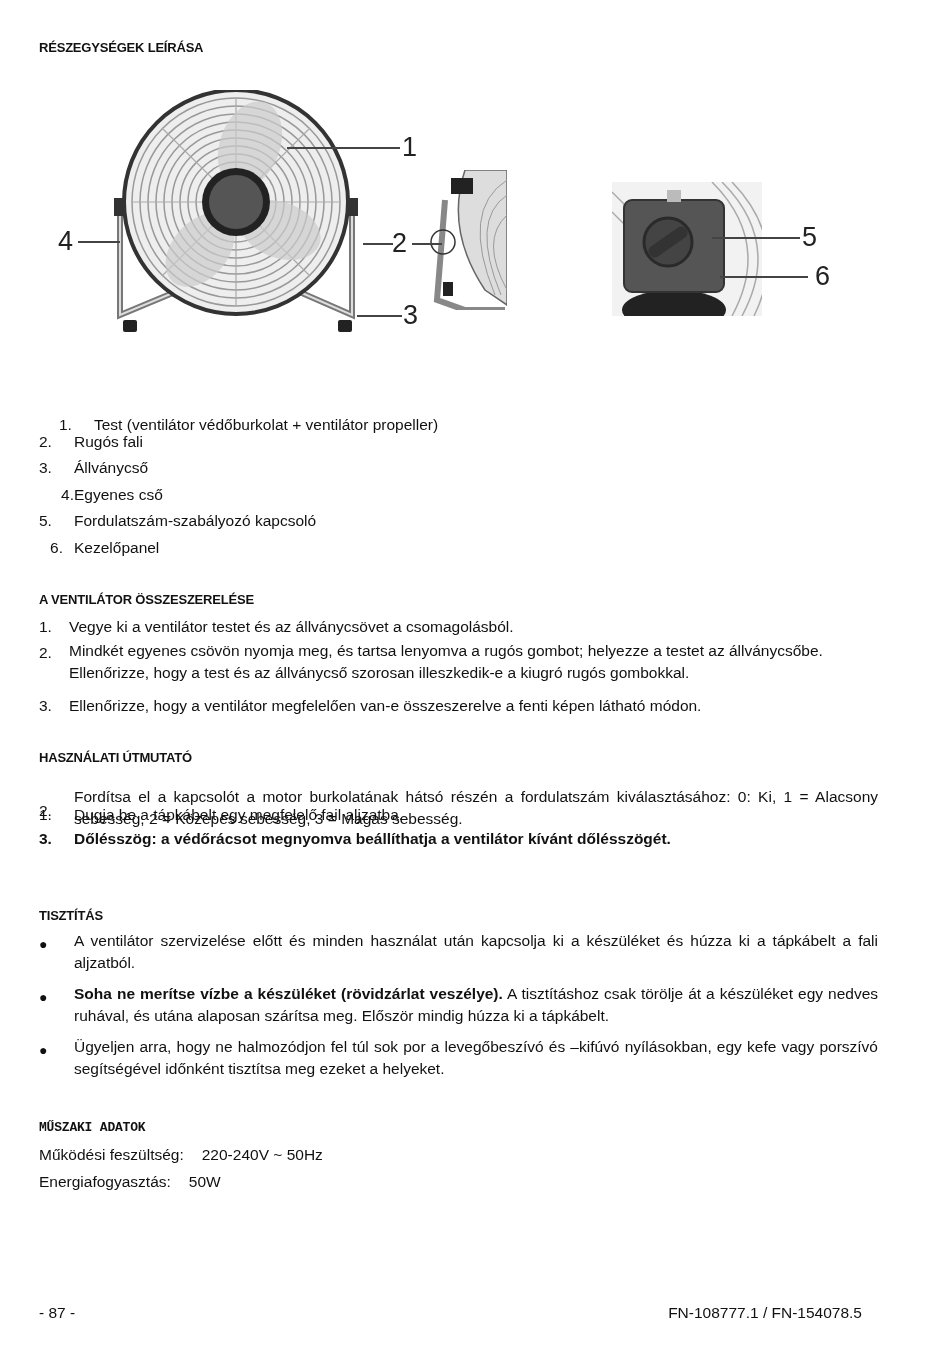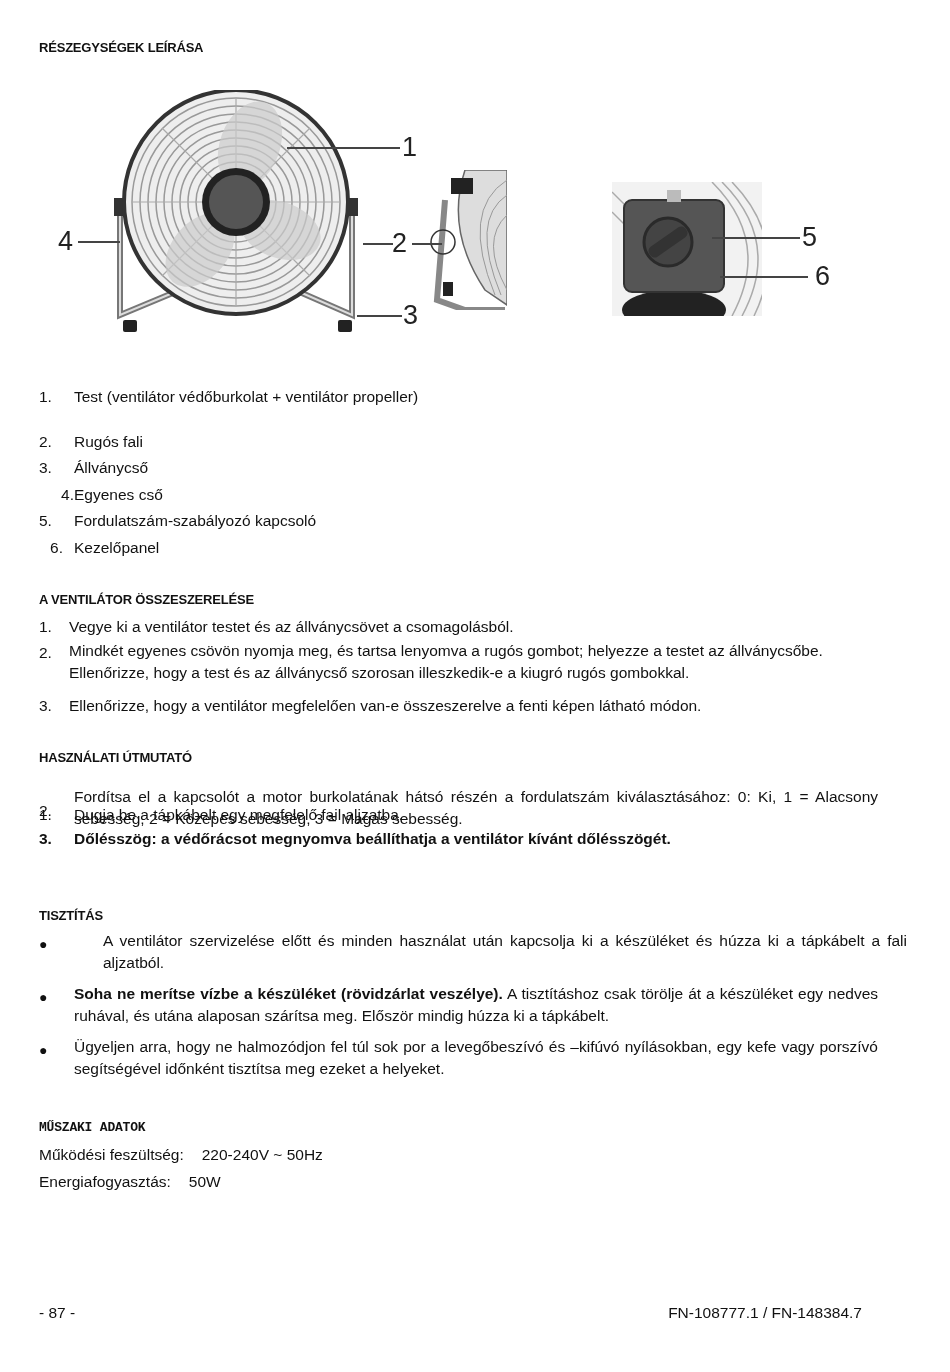--- a/index.html
+++ b/index.html
@@ -100,21 +100,21 @@
 <div class="lead" style="left:357px;top:315px;width:45px;"></div>
 <div class="callout" style="left:403px;top:300px;">3</div>
 <div class="callout" style="left:58px;top:226px;">4</div>
 <div class="lead" style="left:78px;top:241px;width:42px;"></div>
 <div class="lead" style="left:712px;top:237px;width:88px;"></div>
 <div class="callout" style="left:802px;top:222px;">5</div>
 <div class="lead" style="left:720px;top:276px;width:88px;"></div>
 <div class="callout" style="left:815px;top:261px;">6</div>
 
 <div>
-  <div class="line" style="top:388px;"><span class="num">1.</span><span>Test (ventilátor védőburkolat + ventilátor propeller)</span></div>
+  <div class="line" style="top:416px;margin-left:20px;"><span class="num">1.</span><span>Test (ventilátor védőburkolat + ventilátor propeller)</span></div>
   <div class="line" style="top:433px;"><span class="num">2.</span><span>Rugós fali</span></div>
   <div class="line" style="top:459px;"><span class="num">3.</span><span>Állványcső</span></div>
   <div class="line" style="top:486px;text-align:right;"><span class="num">4.</span><span>Egyenes cső</span></div>
   <div class="line" style="top:512px;"><span class="num">5.</span><span>Fordulatszám-szabályozó kapcsoló</span></div>
   <div class="line" style="top:539px;text-align:center;"><span class="num">6.</span><span>Kezelőpanel</span></div>
 </div>
 
 <div class="abs h" style="left:39px;top:592px;">A VENTILÁTOR ÖSSZESZERELÉSE</div>
 <div class="line" style="top:618px;"><span class="num2">1.</span><span>Vegye ki a ventilátor testet és az állványcsövet a csomagolásból.</span></div>
 <div class="line" style="top:644px;left:39px;">2.</div>
@@ -122,24 +122,24 @@
 <div class="line" style="top:697px;"><span class="num2">3.</span><span>Ellenőrizze, hogy a ventilátor megfelelően van-e összeszerelve a fenti képen látható módon.</span></div>
 
 <div class="abs h" style="left:39px;top:750px;">HASZNÁLATI ÚTMUTATÓ</div>
 <div class="line" style="top:806px;"><span class="num">1.</span><span>Dugja be a tápkábelt egy megfelelő fail aljzatba.</span></div>
 <div class="line" style="top:802px;">2.</div>
 <div class="para" style="top:786px;">Fordítsa el a kapcsolót a motor burkolatának hátsó részén a fordulatszám kiválasztásához: 0: Ki, 1 = Alacsony sebesség, 2 = Közepes sebesség, 3 = Magas sebesség.</div>
 <div class="line" style="top:830px;font-weight:bold;"><span class="num">3.</span><span>Dőlésszög: a védőrácsot megnyomva beállíthatja a ventilátor kívánt dőlésszögét.</span></div>
 
 <div class="abs h" style="left:39px;top:908px;">TISZTÍTÁS</div>
 <div class="bullet" style="top:936px;">●</div>
-<div class="para" style="top:930px;margin-left:29px;"><span>A ventilátor szervizelése előtt és minden használat után kapcsolja ki a készüléket és húzza ki a tápkábelt a fali aljzatból.</span></div>
+<div class="para" style="top:930px;"><span>A ventilátor szervizelése előtt és minden használat után kapcsolja ki a készüléket és húzza ki a tápkábelt a fali aljzatból.</span></div>
 <div class="bullet" style="top:989px;">●</div>
 <div class="para" style="top:983px;"><b>Soha ne merítse vízbe a készüléket (rövidzárlat veszélye).</b><span> A tisztításhoz csak törölje át a készüléket egy nedves ruhával, és utána alaposan szárítsa meg. Először mindig húzza ki a tápkábelt.</span></div>
 <div class="bullet" style="top:1042px;">●</div>
 <div class="para" style="top:1036px;"><span>Ügyeljen arra, hogy ne halmozódjon fel túl sok por a levegőbeszívó és –kifúvó nyílásokban, egy kefe vagy porszívó segítségével időnként tisztítsa meg ezeket a helyeket.</span></div>
 
 <div class="abs h" style="left:39px;top:1120px;font-family:Liberation Mono, monospace;">MŰSZAKI ADATOK</div>
 <div class="line" style="top:1146px;"><span>Működési feszültség:</span><span style="display:inline-block;width:18px;"></span><span>220-240V ~ 50Hz</span></div>
 <div class="line" style="top:1173px;"><span>Energiafogyasztás:</span><span style="display:inline-block;width:18px;"></span><span>50W</span></div>
 
 <div class="abs" style="left:39px;top:1304px;">- 87 -</div>
-<div class="abs" style="right:88px;top:1304px;">FN-108777.1 / FN-148384.7</div>
+<div class="abs" style="right:88px;top:1304px;">FN-108777.1 / FN-154078.5</div>
 
 </body></html>

